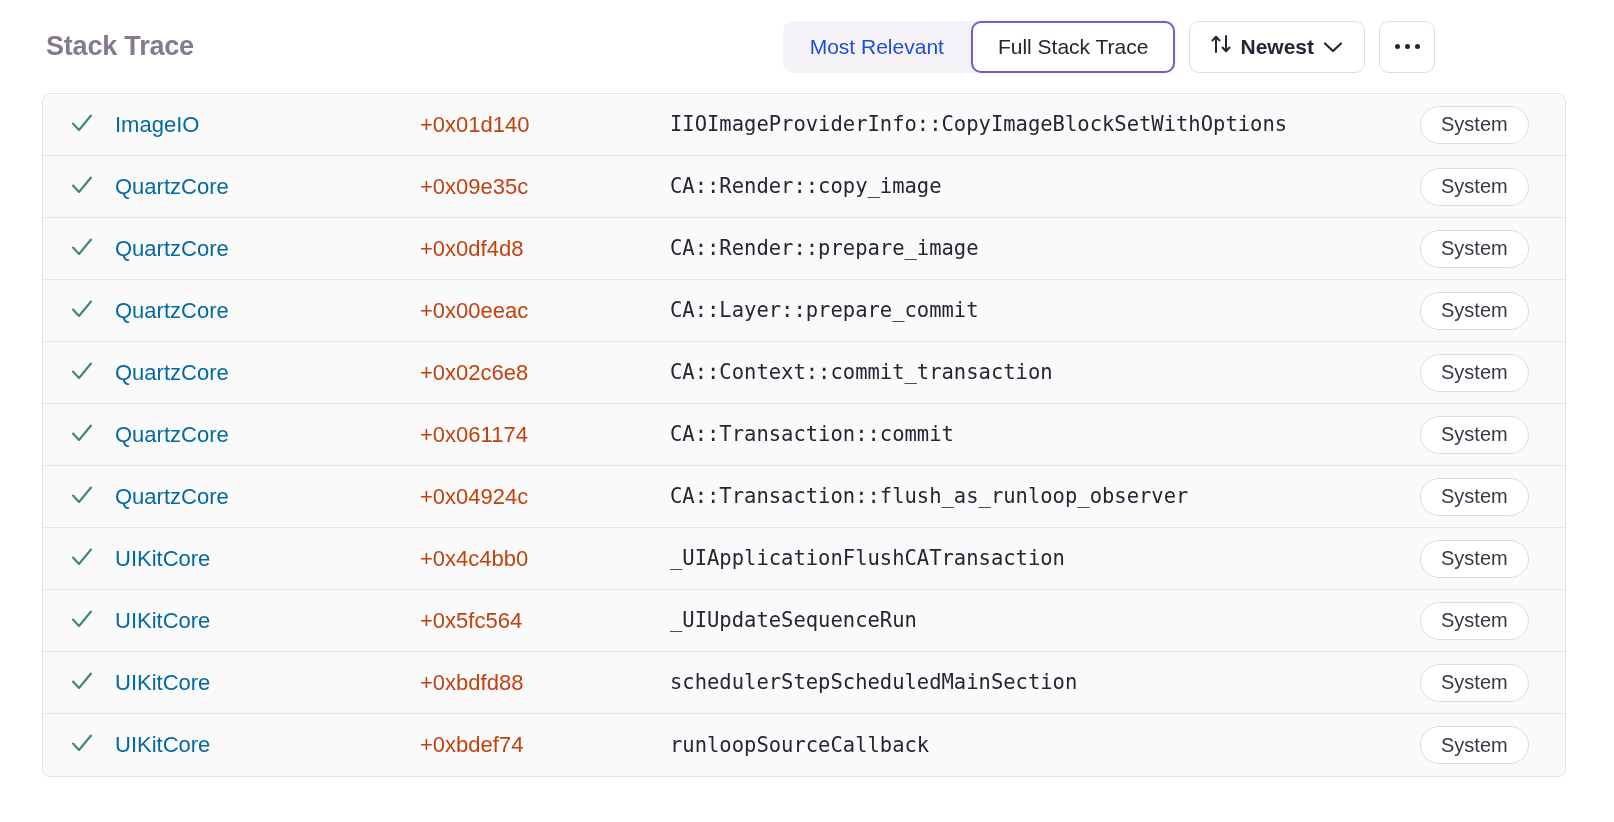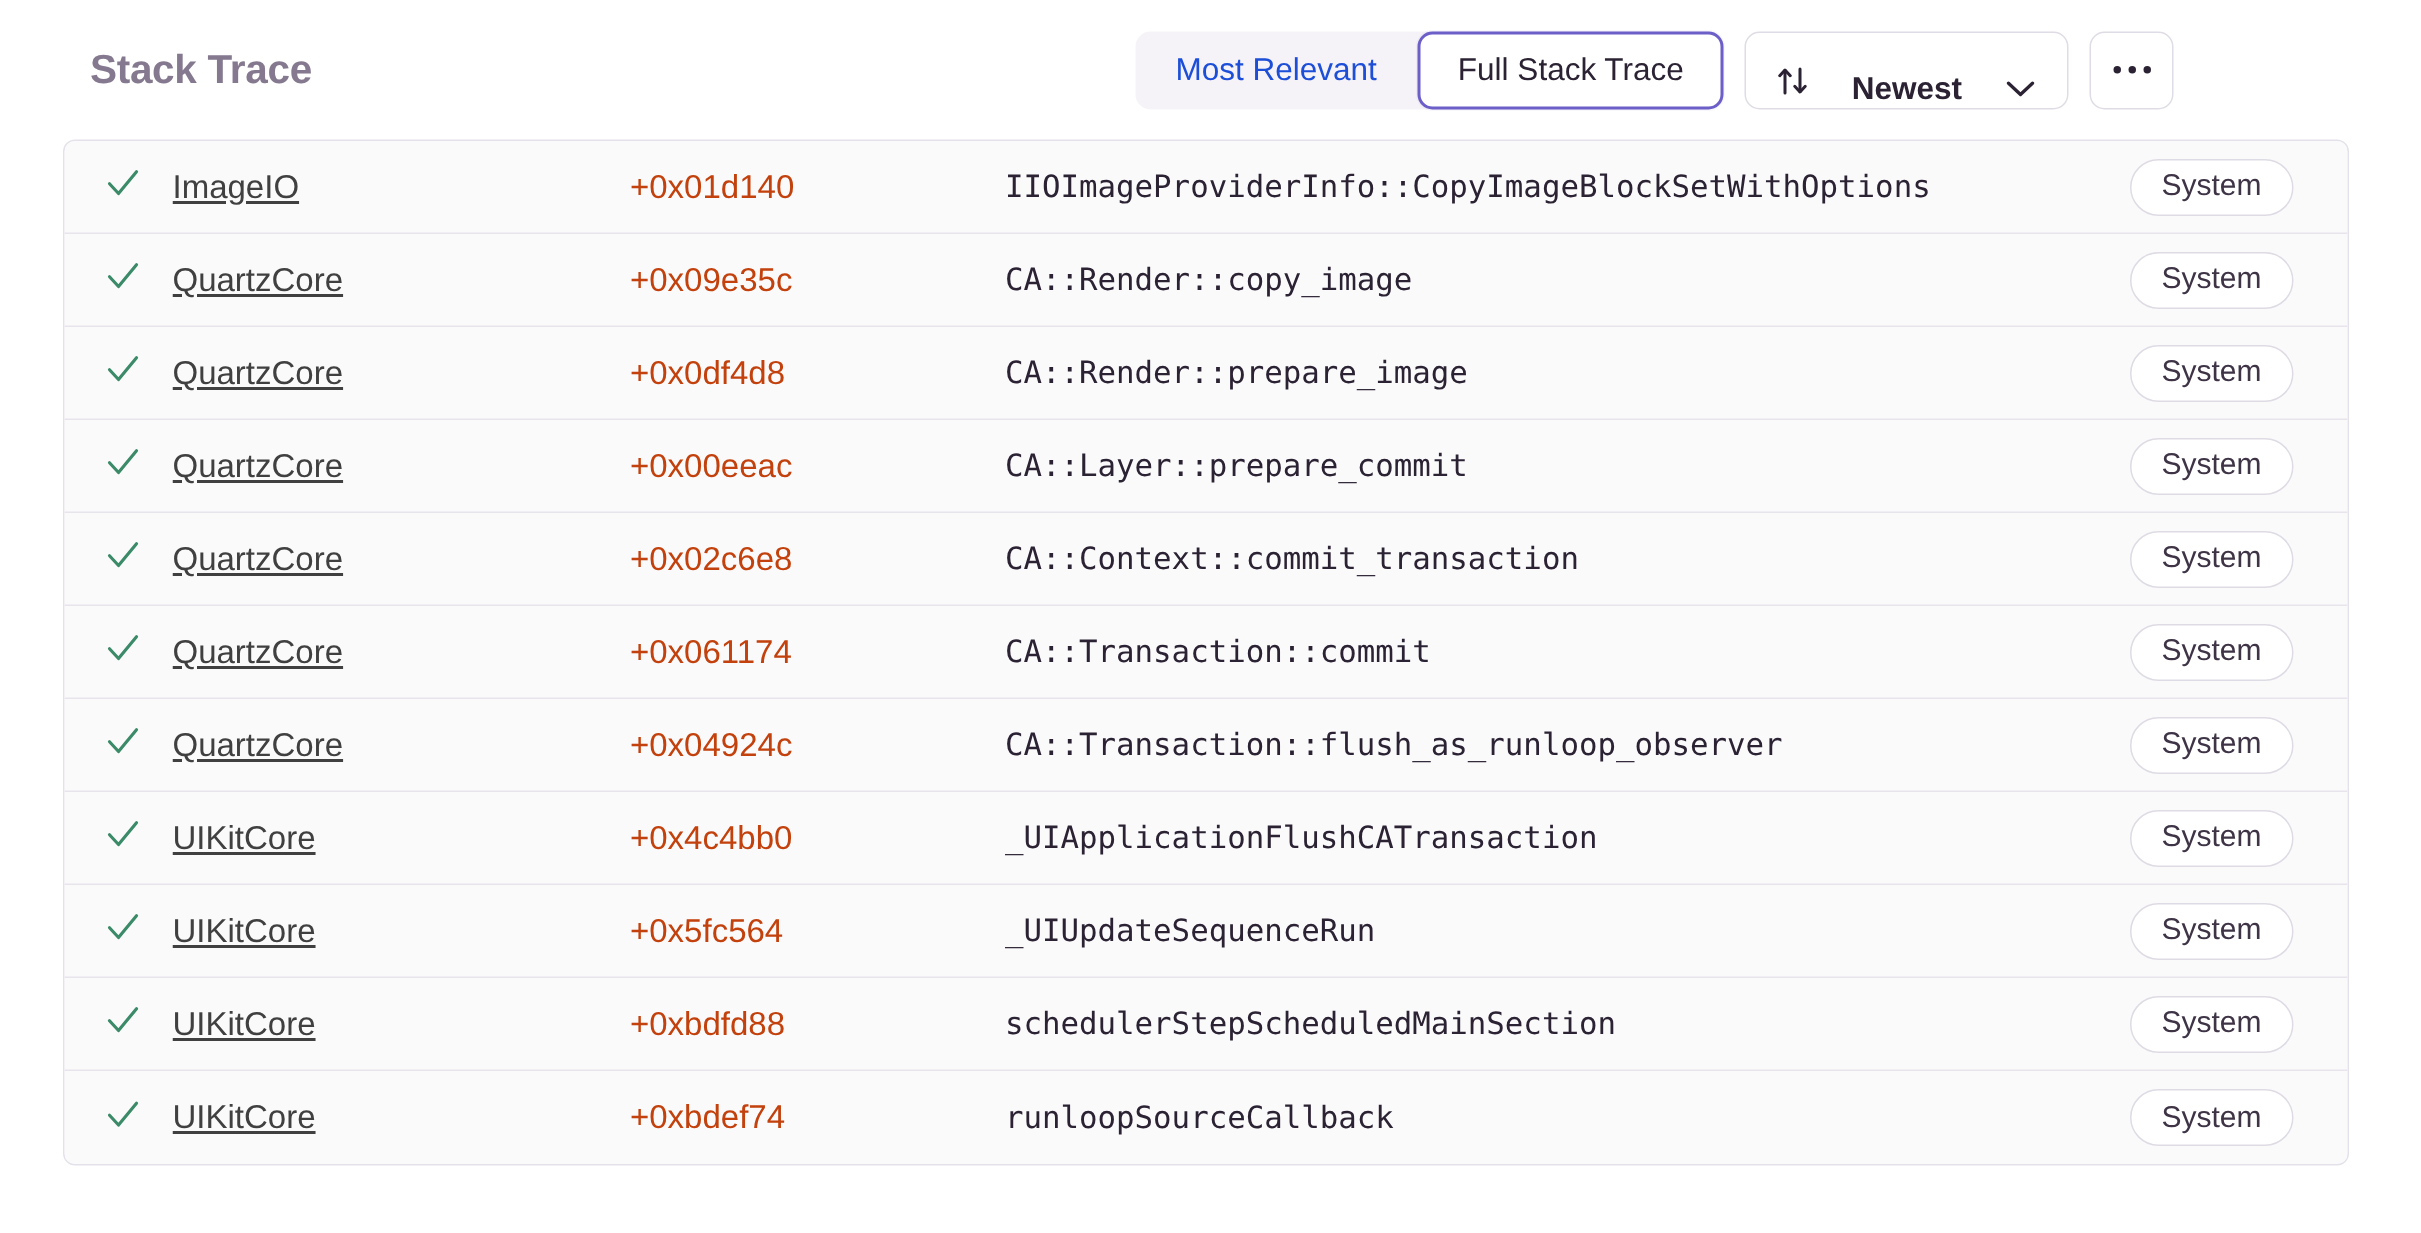--- a/index.html
+++ b/index.html
@@ -17,21 +17,21 @@
     position: relative;
     width: 1614px;
     height: 822px;
     overflow: hidden;
     background: #ffffff;
   }
 
   
   .header {
     position: absolute;
-    left: 18px;
+    left: 4px;
     top: 0;
     width: 1473px;
     height: 93px;
     display: flex;
     align-items: center;
     padding: 0 42px;
   }
 
   .panel-title {
     font-size: 27px;
@@ -75,22 +75,22 @@
     background: #ffffff;
     border: 2px solid #6c5fc7;
     font-weight: 400;
     color: #2b2233;
     box-shadow: 0 0 0 1px rgba(108,95,199,0.05);
   }
 
   .pill-btn {
     height: 52px;
     display: flex;
-    align-items: flex-end;
-    gap: 28px;
+    align-items: center;
+    gap: 8px;
     padding: 0 20px;
     background: #ffffff;
     border: 1.5px solid #e0dce5;
     border-radius: 10px;
     font-size: 21px;
     font-weight: 700;
     color: #2b2233;
     cursor: pointer;
     white-space: nowrap;
     font-family: "Liberation Sans", sans-serif;
@@ -149,24 +149,23 @@
     flex: 0 0 72px;
     display: flex;
     align-items: center;
     justify-content: center;
     padding-left: 6px;
   }
   .col-module {
     width: 305px;
     flex: 0 0 305px;
     font-size: 22px;
-    color: #404040;
+    color: #0369a1;
     white-space: nowrap;
     overflow: hidden;
-    text-decoration: underline;
   }
   .col-addr {
     width: 250px;
     flex: 0 0 250px;
     font-size: 22px;
     color: #c2410c;
     white-space: nowrap;
     cursor: pointer;
   }
   .col-func {

